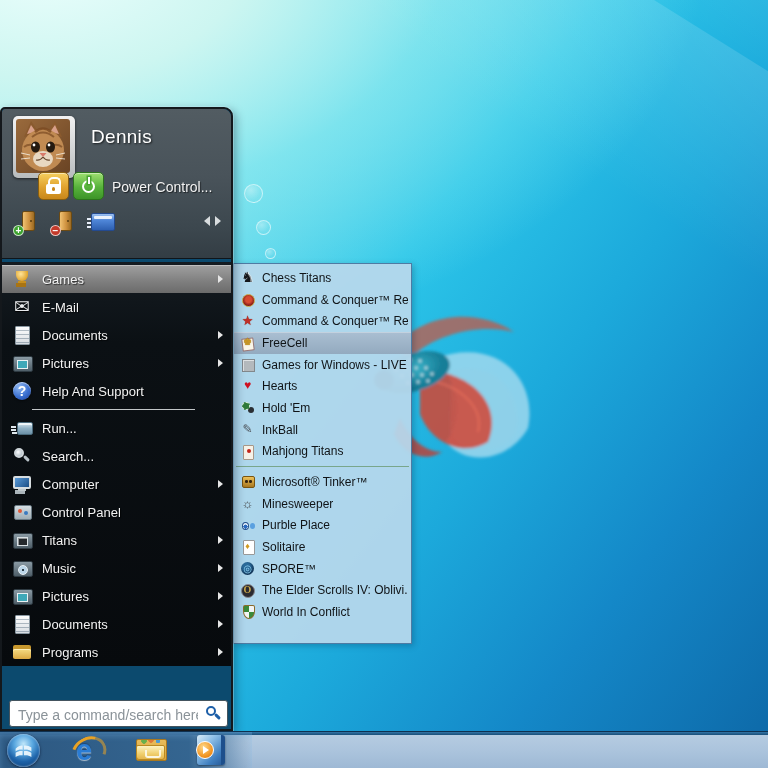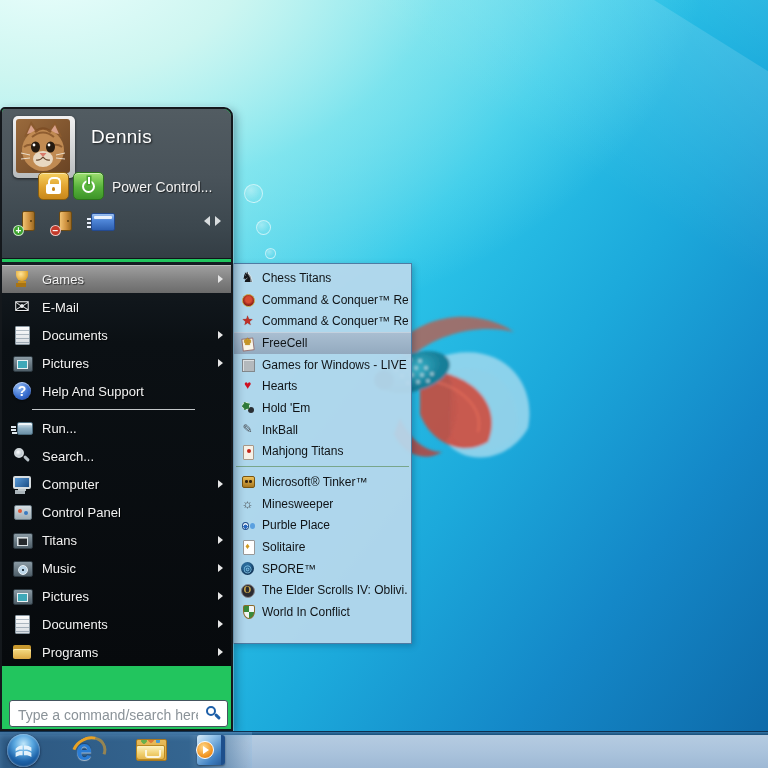--- a/index.html
+++ b/index.html
@@ -16,21 +16,21 @@
   .streak.s1{left:430px;top:-140px;width:760px;height:260px;opacity:.8;}
   .streak.s2{left:560px;top:-190px;width:760px;height:160px;opacity:.6;}
   .bubble{position:absolute;border:1px solid rgba(255,255,255,.55);border-radius:50%;
     background:radial-gradient(circle at 35% 30%,rgba(255,255,255,.35),rgba(255,255,255,.05) 60%,rgba(255,255,255,0));}
   .b1{left:244px;top:184px;width:17px;height:17px;}
   .b2{left:256px;top:220px;width:13px;height:13px;}
   .b3{left:265px;top:248px;width:9px;height:9px;}
 
   
   .start-menu{position:absolute;left:0;top:107px;width:233px;height:624px;z-index:5;
-    background:#22c55e;border:2px solid #14181c;border-left-width:2px;box-sizing:border-box;
+    background:#0c4a6e;border:2px solid #14181c;border-left-width:2px;box-sizing:border-box;
     border-radius:5px 9px 0 0;box-shadow:0 0 0 1px rgba(200,240,250,.35),3px 3px 10px rgba(0,20,40,.35);}
   .user-pane{position:absolute;left:0;top:0;width:100%;height:150px;
     background:linear-gradient(180deg,#525c62 0%,#49535a 45%,#3c474e 80%,#333d44 100%);
     border-radius:4px 8px 0 0;border-bottom:1px solid #10151a;box-sizing:border-box;}
   .avatar-frame{position:absolute;left:11px;top:7px;width:62px;height:62px;border-radius:5px;
     background:linear-gradient(180deg,#f2f2f2,#b8bcbe);box-shadow:0 1px 3px rgba(0,0,0,.6);padding:3px;box-sizing:border-box;}
   .avatar-frame svg{display:block;border-radius:3px;}
   .user-name{position:absolute;left:89px;top:17px;color:#fff;font-size:19px;letter-spacing:.3px;
     text-shadow:1px 1px 2px rgba(0,0,0,.7);}
   .pill-btn{position:absolute;width:31px;height:28px;border-radius:5px;box-sizing:border-box;cursor:pointer;}

